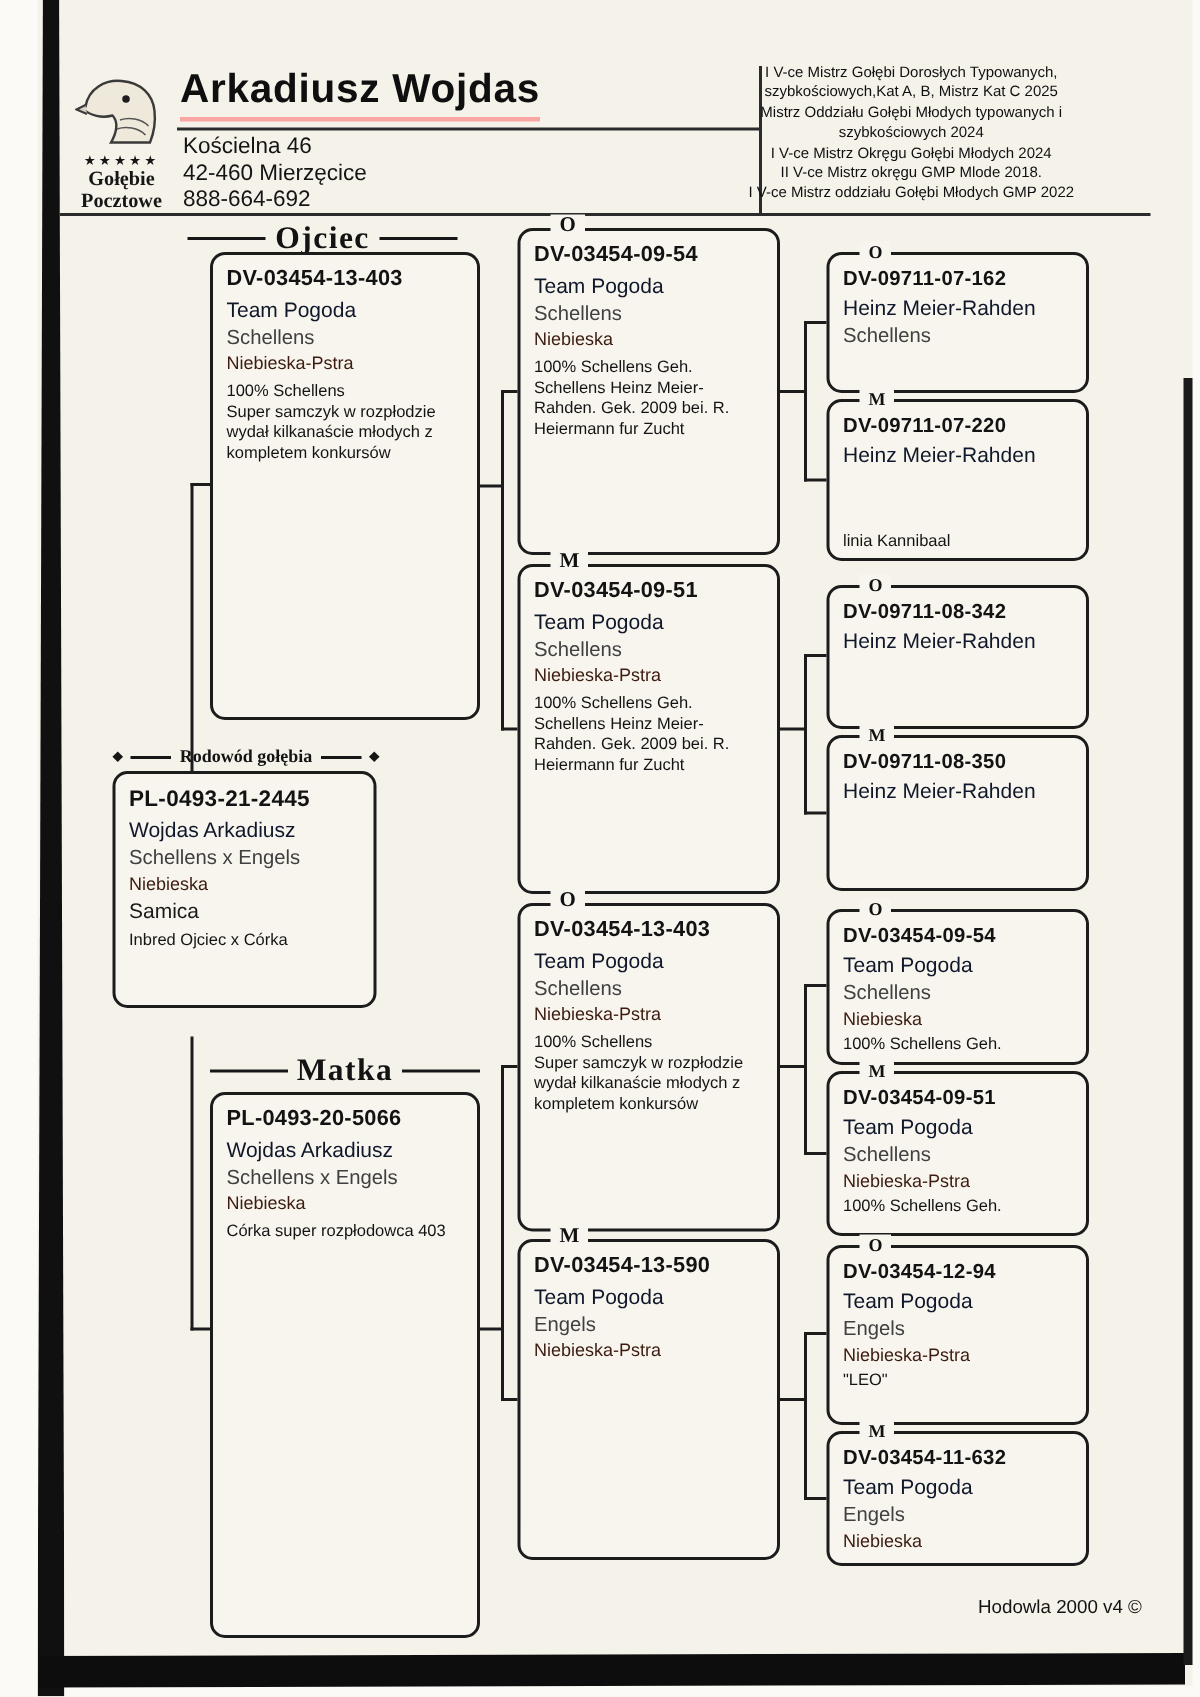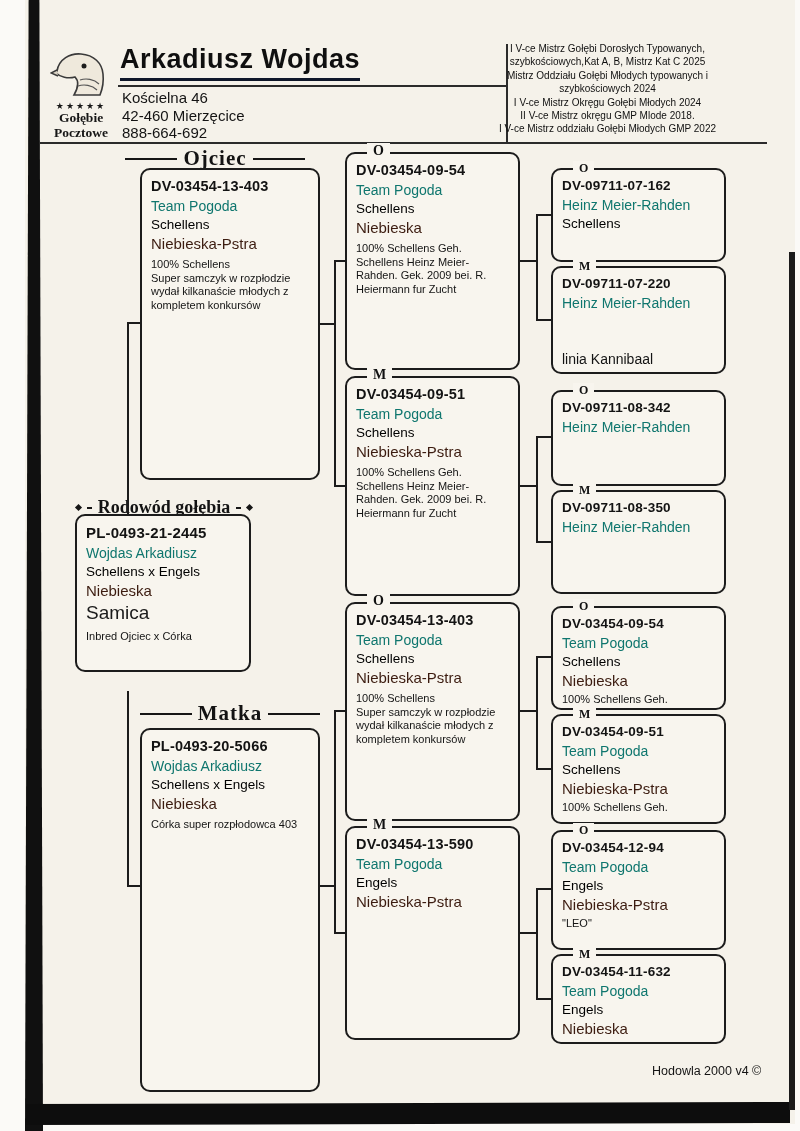--- a/index.html
+++ b/index.html
@@ -7,42 +7,42 @@
   body{position:relative;background:#fbfaf7;font-family:"Liberation Sans",sans-serif;overflow:hidden}
   .paper{position:absolute;top:0;left:25px;right:5px;bottom:7px;background:#f5f2ea}
   
   .edge-left{position:absolute;left:25px;top:0;width:18px;height:1131px;background:#101010;clip-path:polygon(20% 0,80% 0,100% 100%,0 100%)}
   .edge-bottom{position:absolute;left:26px;top:1103px;width:764px;height:21px;background:#0d0d0d;transform:rotate(-0.15deg)}
   .edge-right{position:absolute;left:789px;top:252px;width:6px;height:858px;background:#1b1b1b}
   
   .logo{position:absolute;left:42px;top:50px;width:78px;text-align:center;color:#161616}
   .logo .stars{font-size:9px;letter-spacing:2px;margin-top:1px}
   .logo .ltext{font-family:"Liberation Serif",serif;font-weight:700;font-size:13.5px;line-height:14.5px}
-  .owner-name{position:absolute;left:120px;top:44px;font-size:27px;font-weight:700;letter-spacing:.5px;color:#0f0f0f;border-bottom:3px solid #0f172a;padding-bottom:3px}
+  .owner-name{position:absolute;left:120px;top:44px;font-size:27px;font-weight:700;letter-spacing:.5px;color:#0f0f0f;border-bottom:3px solid #fca5a5;padding-bottom:3px}
   .hline{position:absolute;background:#2b2b2b}
   .addr{position:absolute;left:122px;top:89px;font-size:15px;line-height:17.5px;color:#141414}
   .ach{position:absolute;left:476px;top:42px;width:263px;text-align:center;font-size:10px;line-height:13.4px;color:#101010}
   
   .pbox{position:absolute;background:#f8f5ee;border:2px solid #1c1c1c;border-radius:10px;padding:8px 9px}
   .ring{font-size:14.5px;font-weight:700;color:#131313;margin-bottom:4px;letter-spacing:.2px}
   .subj .ring{font-size:15px}
   .g3 .ring{font-size:13.5px}
-  .breeder{font-size:14px;color:#0f766e;margin-bottom:3px}
-  .strain{font-size:13.5px;color:#000000;margin-bottom:3px}
-  .plumage{font-size:15px;color:#3c1c10;margin-bottom:3px}
-  .sexline{font-size:19px;color:#1a1a1a;margin-bottom:2px}
+  .breeder{font-size:14px;color:#0f172a;margin-bottom:3px}
+  .strain{font-size:13.5px;color:#404040;margin-bottom:3px}
+  .plumage{font-size:12px;color:#3c1c10;margin-bottom:3px}
+  .sexline{font-size:14px;color:#1a1a1a;margin-bottom:2px}
   .note{font-size:11px;line-height:13.5px;color:#141414;margin-top:6px;white-space:pre-line}
   .g3 .note{margin-top:4px}
-  .bottom-note{position:absolute;left:9px;bottom:5px;font-size:14px;color:#141414}
+  .bottom-note{position:absolute;left:9px;bottom:5px;font-size:11px;color:#141414}
   .sextag{position:absolute;top:-11px;left:20px;background:#f8f5ee;padding:0 6px;font-family:"Liberation Serif",serif;font-weight:700;font-size:14px;color:#111}
   .g3 .sextag{font-size:12px;top:-9px}
   
   .tree-title{position:absolute;display:flex;align-items:center;gap:6px;font-family:"Liberation Serif",serif;font-weight:700;color:#131313}
   .tree-title.big{font-size:21px;letter-spacing:1px}
-  .tree-title.small{font-size:18px}
+  .tree-title.small{font-size:12px}
   .tline{flex:1;height:2px;background:#161616}
   .tick{width:5px;height:5px;background:#161616;transform:rotate(45deg);flex:0 0 auto}
   
   .cline{position:absolute;background:#1c1c1c}
   .footer-credit{position:absolute;left:652px;top:1064px;font-size:12.5px;color:#141414}
 </style>
 </head>
 <body>
 
 <div class="scan">

